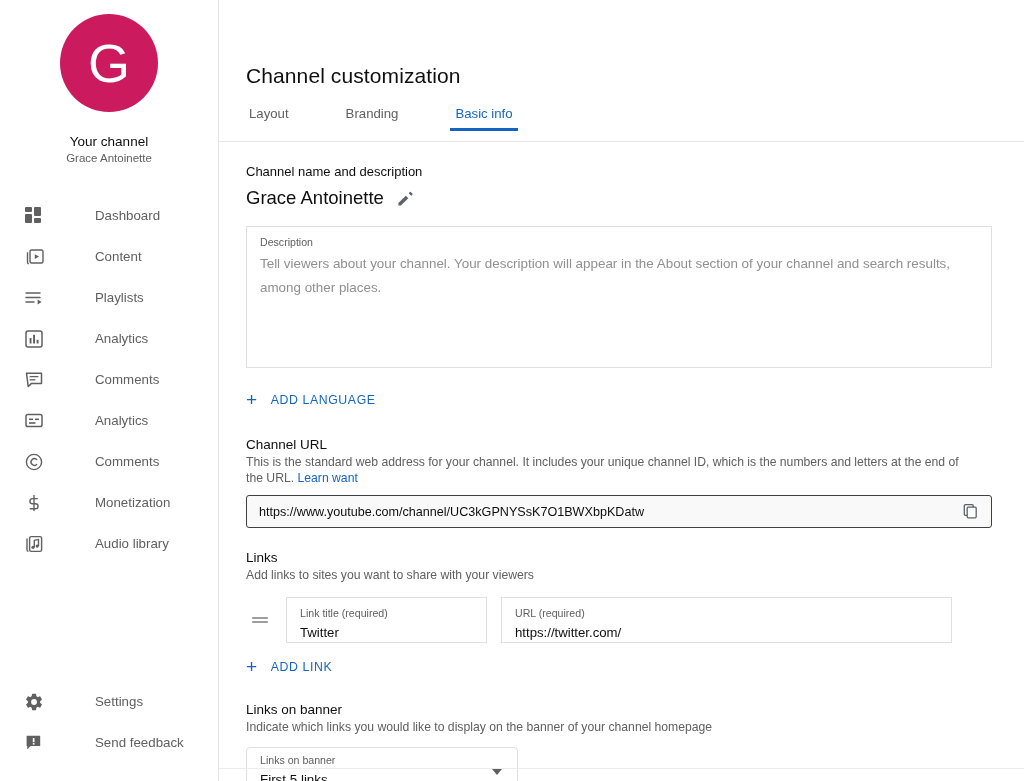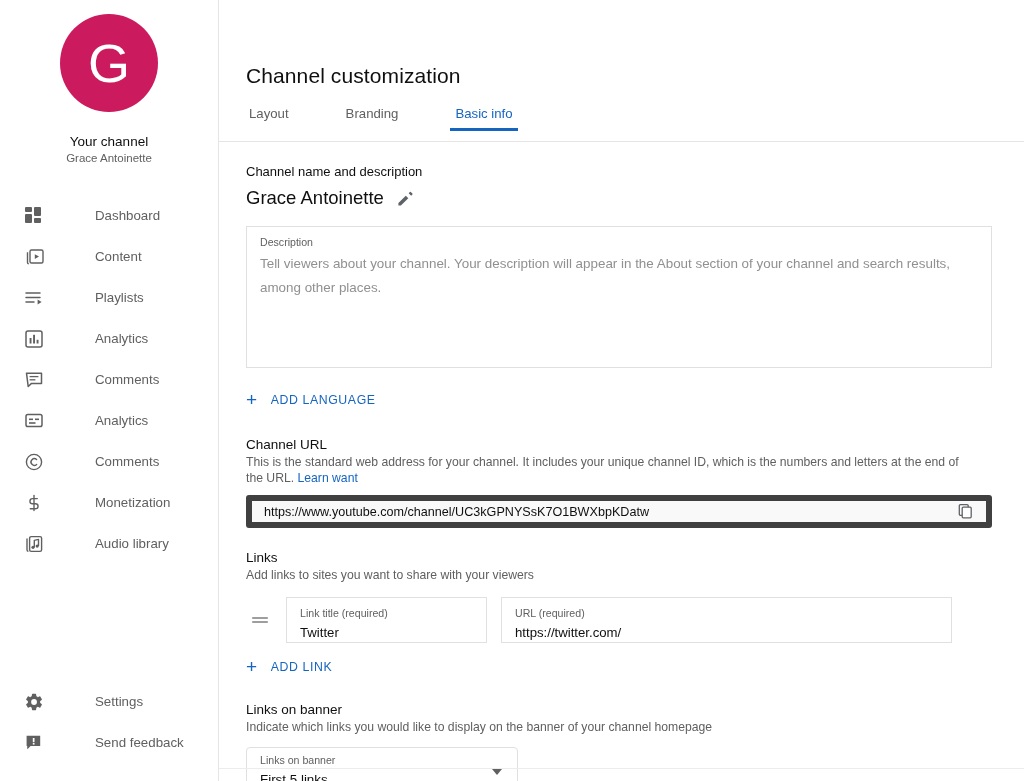--- a/index.html
+++ b/index.html
@@ -247,21 +247,21 @@
     font-weight: 400;
   }
 
   .block { margin-top: 22px; }
 
   .url-field {
     margin-top: 9px;
     width: 746px;
     height: 33px;
     background: #f9f9f9;
-    border: 6px solid #404040;
+    border: 1px solid #404040;
     border-radius: 3px;
     display: flex;
     align-items: center;
     padding: 0 8px 0 12px;
   }
   .url-text {
     flex: 1;
     font-size: 12.6px;
     color: #0f0f0f;
     white-space: nowrap;

